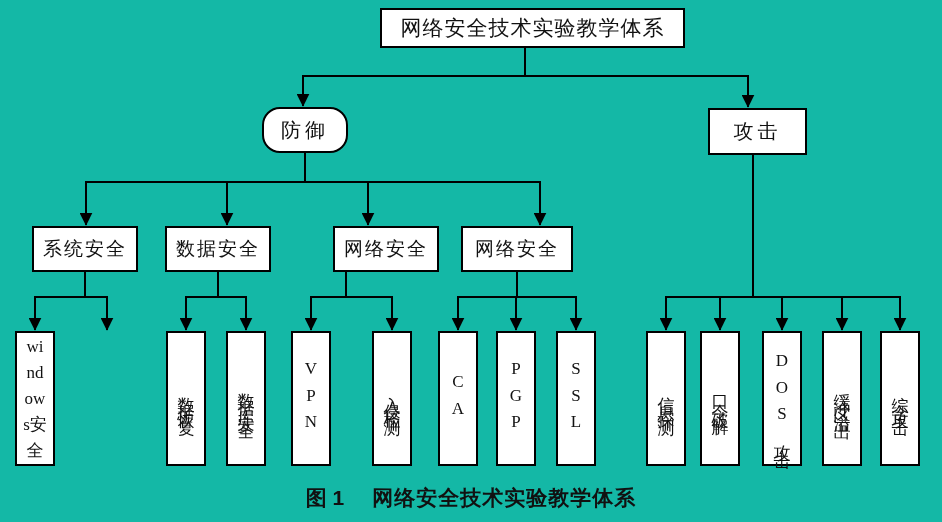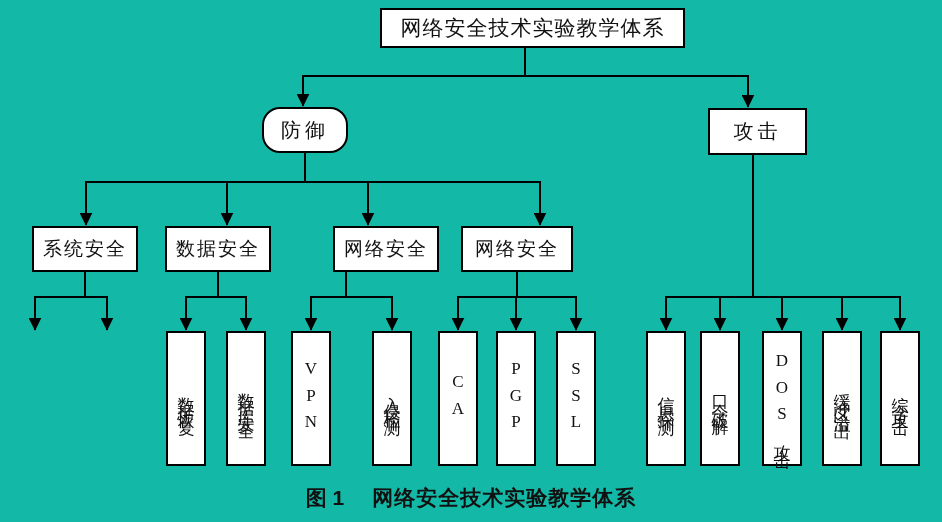--- a/index.html
+++ b/index.html
@@ -98,20 +98,23 @@
   <div class="node group g1">
     <span>数据安全</span>
   </div>
   <div class="node group g2">
     <span>网络安全</span>
   </div>
   <div class="node group g3">
     <span>网络安全</span>
   </div>
 
+  <div class="node leaf wrap" style="left:15px">
+    <span class="wtext">windows安全</span>
+  </div>
   <div class="node leaf" style="left:166px">
     <span class="vtext">数据恢复</span>
   </div>
   <div class="node leaf" style="left:226px">
     <span class="vtext">数据库安全</span>
   </div>
   <div class="node leaf" style="left:291px">
     <span class="vtext">VPN</span>
   </div>
   <div class="node leaf" style="left:372px">

